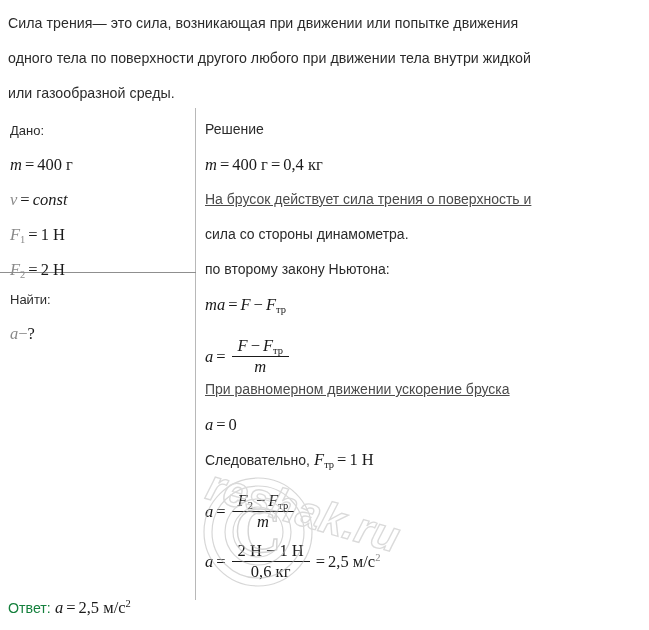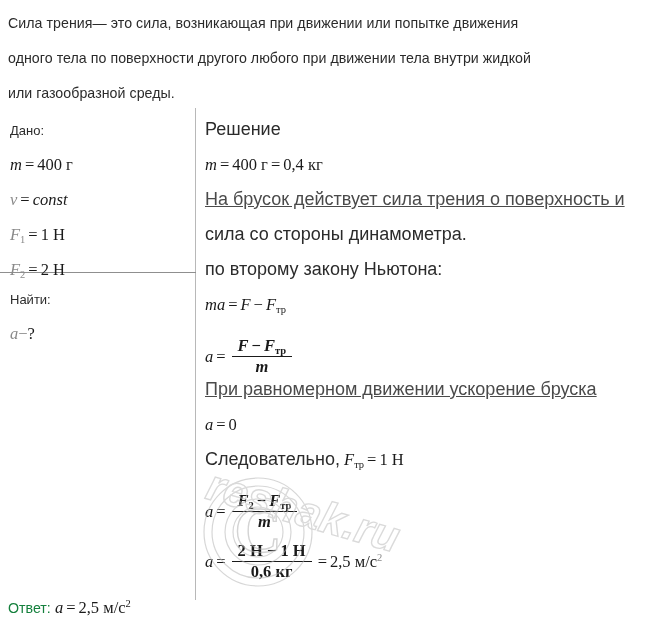--- a/index.html
+++ b/index.html
@@ -71,21 +71,21 @@
   }
 
   
   #solution {
     position: absolute;
     left: 205px;
     top: 112px;
     width: 440px;
   }
   .txt {
-    font-size: 18px;
+    font-size: 14px;
     color: #2b2b2b;
     height: 35px;
     line-height: 35px;
     white-space: nowrap;
   }
   .txt.faded { color: #4a4a4a; text-decoration: underline; }
 
   
   .math {
     font-family: "Liberation Serif", serif;
@@ -121,21 +121,20 @@
   .op { padding: 0 3px; }
 
   
   .frac {
     display: inline-block;
     vertical-align: middle;
     text-align: center;
     margin: 16px 3px;
     position: relative;
     top: -1px;
-    font-weight: bold;
   }
   .frac > .num {
     display: block;
     padding: 0 6px 1px 6px;
     line-height: 1.12;
     border-bottom: 1.3px solid #1a1a1a;
   }
   .frac > .den {
     display: block;
     padding: 1px 6px 0 6px;

